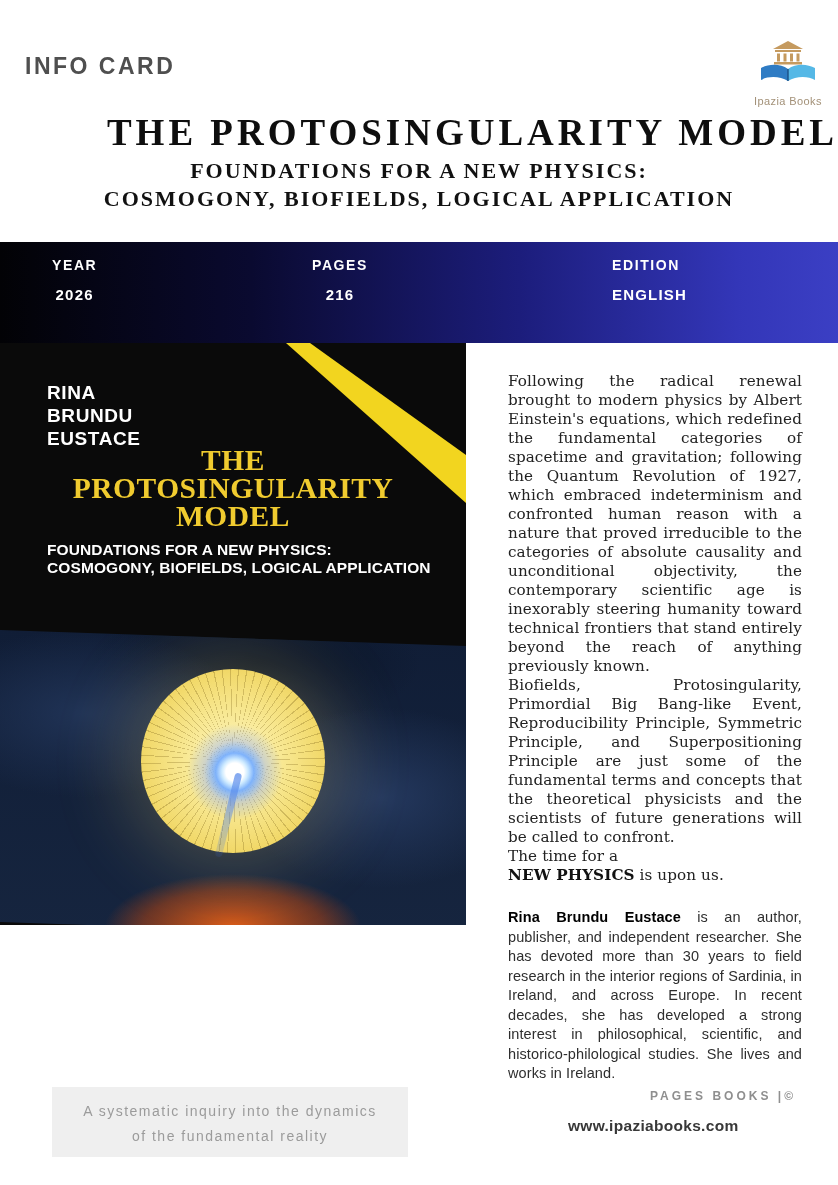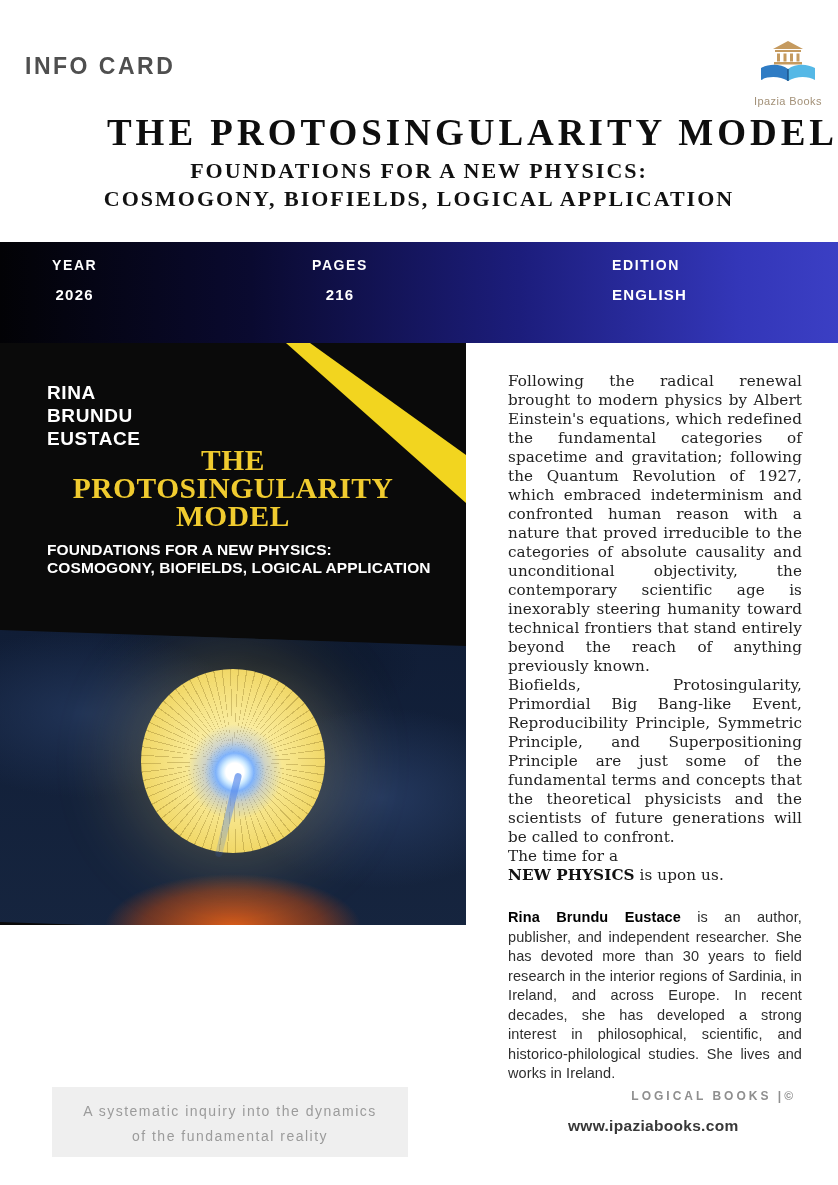--- a/index.html
+++ b/index.html
@@ -274,18 +274,18 @@
     <p>The time for a</p>
     <p><span class="bold">NEW PHYSICS</span><span> is upon us.</span></p>
     <div class="bio"><span class="bold">Rina Brundu Eustace</span><span> is an author, publisher, and independent researcher. She has devoted more than 30 years to field research in the interior regions of Sardinia, in Ireland, and across Europe. In recent decades, she has developed a strong interest in philosophical, scientific, and historico-philological studies. She lives and works in Ireland.</span></div>
   </div>
 
   <div class="quote-box">
     <div>A systematic inquiry into the dynamics</div>
     <div>of the fundamental reality</div>
   </div>
 
-  <div class="footer-brand">LOGICAL BOOKS  |©</div>
+  <div class="footer-brand">PAGES BOOKS  |©</div>
   <div class="footer-contact">
     <div>www.ipaziabooks.com</div>
   </div>
 
 </div>
 
 </body></html>

